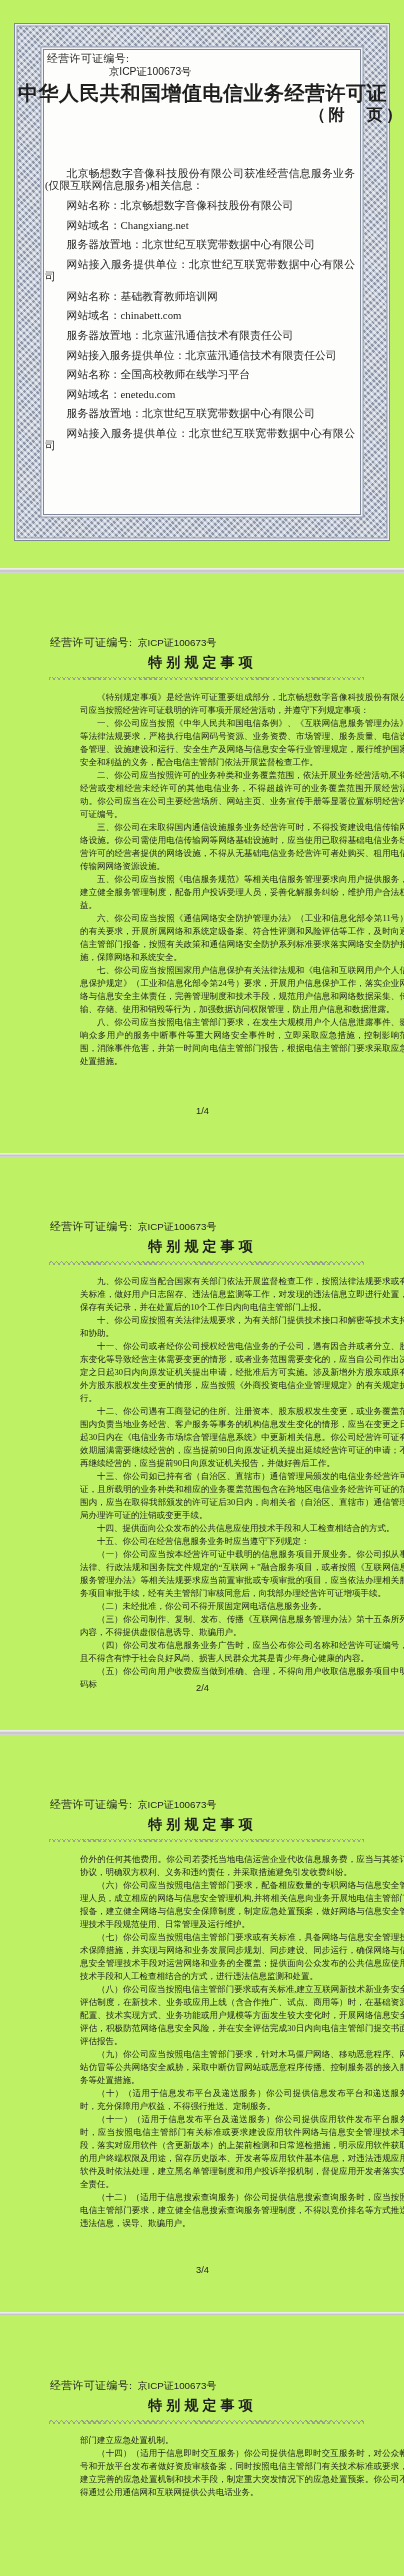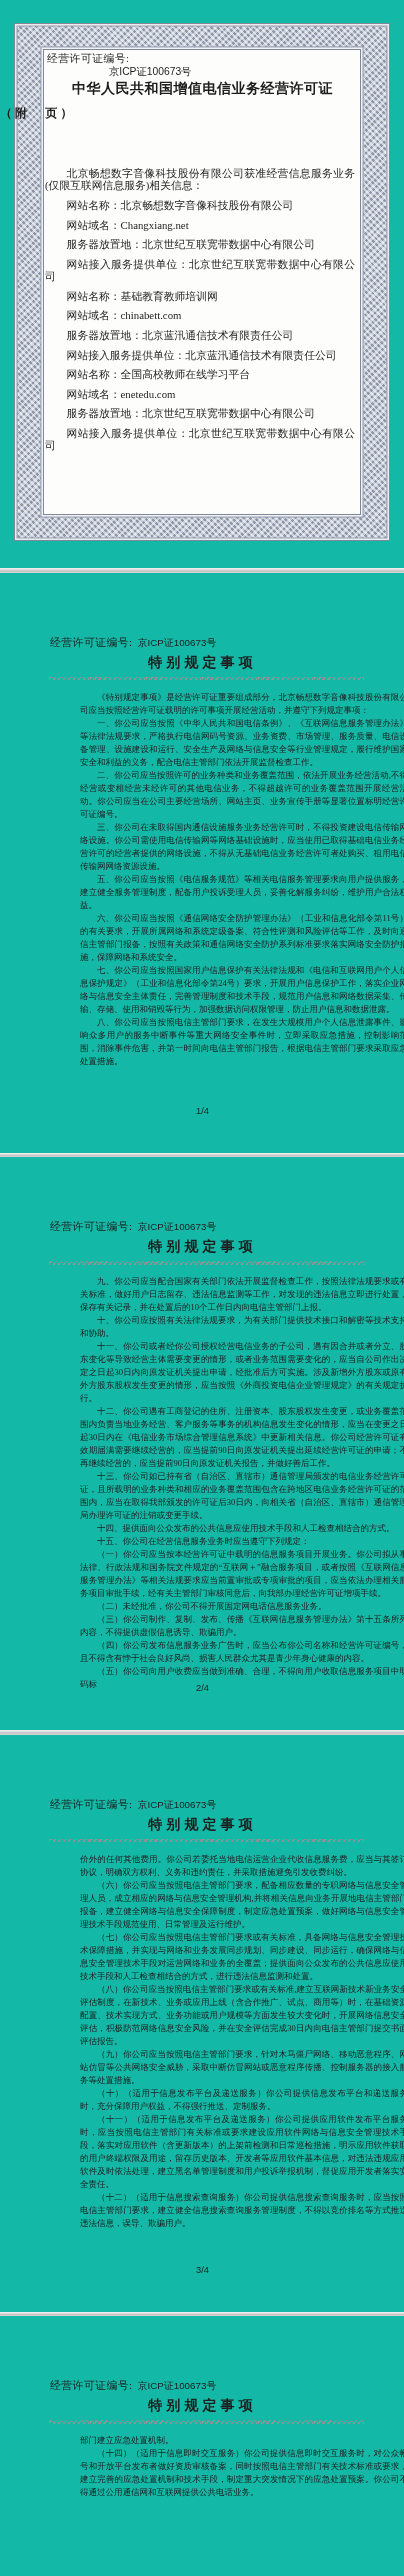--- a/index.html
+++ b/index.html
@@ -6,21 +6,21 @@
   body {
     width:405px;
     background:#ffffff;
     font-family:"Liberation Serif","DejaVu Serif",serif;
     color:#1e1e1e;
   }
   .page {
     position:relative;
     width:405px;
     overflow:hidden;
-    background:#14b8a6;
+    background:#bef264;
   }
   .page-gap {
     height:4.6px;
     box-sizing:border-box;
     border-top:0.5px solid #ececec;
     background:linear-gradient(180deg,#ededed,#c3c3c3 45%,#d8d8d8);
   }
   #page1 { height:568px; }
   #page2 { height:580px; }
   #page3 { height:573px; }
@@ -39,25 +39,25 @@
   .cert-frame-inner {
     position:absolute; left:28px; top:25px; right:28px; bottom:25px;
     background:#fdfdfb;
     border:0.5px solid #7e8899;
     box-shadow: 0 0 0 1.5px rgba(250,250,252,.9), 0 0 0 2.6px #97a0b1;
   }
   .cert-licno-label { position:absolute; left:47px; top:52px; font-size:10.8px; letter-spacing:0.5px; }
   .cert-licno-value { position:absolute; left:109px; top:65px; font-size:10.3px; font-family:"Liberation Sans","DejaVu Sans",serif; }
   .cert-title {
     position:absolute; left:0; right:0; top:80px;
-    text-align:center; font-size:14px; font-weight:bold; letter-spacing:0.5px;
+    text-align:center; font-size:20px; font-weight:bold; letter-spacing:0.5px;
   }
   .cert-subtitle {
     position:absolute; left:0; right:0; top:105px;
-    text-align:left; font-size:12px; font-weight:bold; letter-spacing:3.1px;
+    text-align:right; font-size:16px; font-weight:bold; letter-spacing:3.1px;
   }
   .cert-body {
     position:absolute; left:45px; top:139px; width:310px;
     font-size:10.8px; line-height:12.4px; text-align:justify;margin-top:28px;
   }
   .cert-body p { margin:0 0 7.2px 0; text-indent:2em; }
 
   
   .sp-header { position:absolute; left:50px; top:63px; white-space:nowrap; }
   .sp-header .lbl { font-size:10.8px; letter-spacing:0.5px; }

